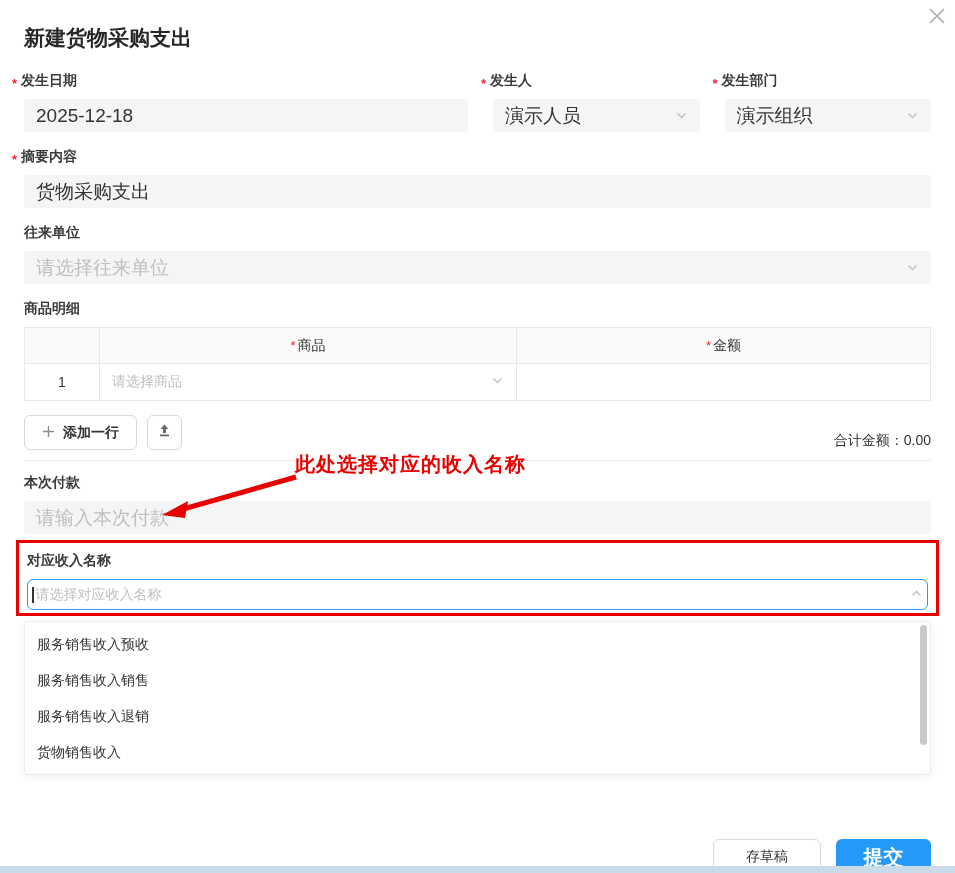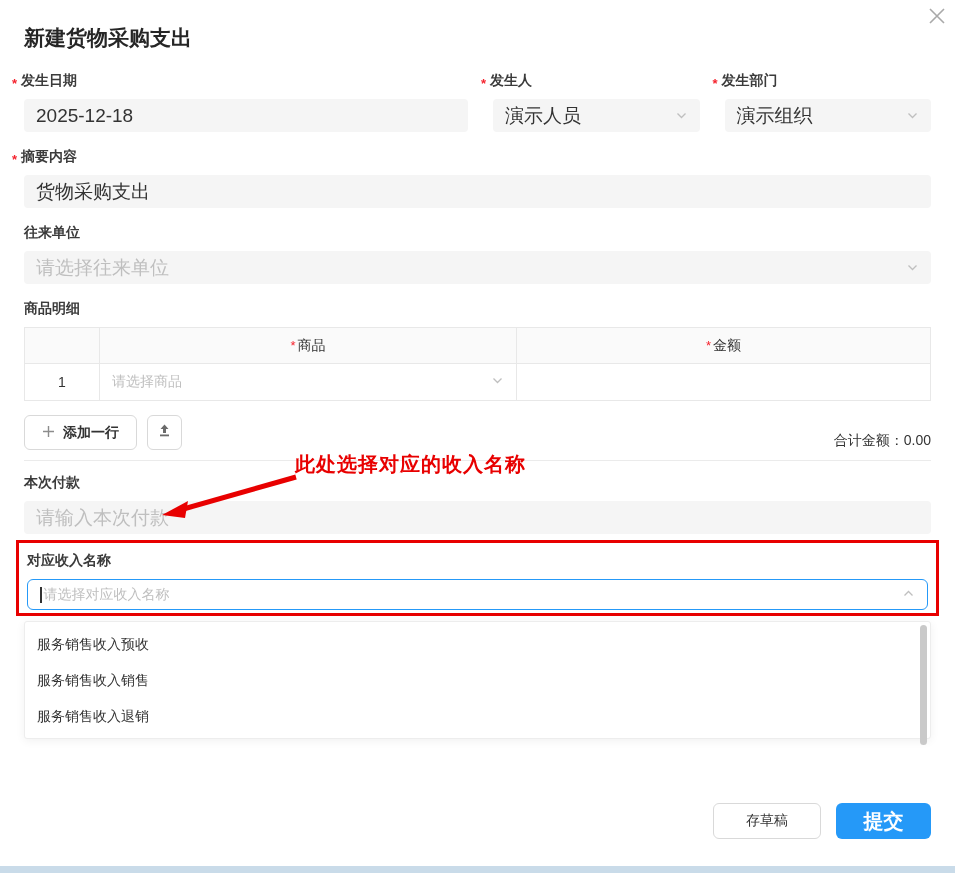--- a/index.html
+++ b/index.html
@@ -47,21 +47,21 @@
 
   .divider { border-top:1px solid #ebebeb; margin-top:10px; }
   .payment-section { margin-top:13px; }
 
   .annotation-text { position:absolute; left:295px; top:451px; font-size:20px; font-weight:bold;
     color:#e80000; letter-spacing:1px; z-index:5; }
   .annotation-arrow { position:absolute; left:158px; top:470px; z-index:5; }
 
   .redbox { margin:6px -8px 0 -8px; border:3px solid #e80000; padding:9px 8px 3px 8px; }
   .input-focused { height:31px; background:#fff; border:1px solid #2599f8; border-radius:6px;
-    display:flex; align-items:center; padding:0 12px; font-size:14px; }
+    display:flex; align-items:center; padding:0 4px; font-size:14px; }
   .caret { width:1.5px; height:16px; background:#333; margin-right:2px; }
   .input-focused .ph { color:#bfbfbf; }
   .input-focused .spacer { flex:1; }
 
   .dd-panel { position:relative; margin-top:5px; background:#fff; border:1px solid #ededed;
     border-radius:3px; box-shadow:0 2px 10px rgba(0,0,0,0.06); padding:4px 0; }
   .dd-option { height:36px; line-height:36px; padding:0 12px; font-size:14px; color:#333; cursor:pointer; }
   .dd-scrollbar { position:absolute; top:3px; right:3px; width:7px; height:120px;
     background:#c9c9c9; border-radius:4px; }
 
@@ -246,20 +246,21 @@
             <path d="M2.5 8.5 L6.5 4.5 L10.5 8.5" stroke="#bfbfbf" stroke-width="1.3" fill="none"></path>
           </svg>
       </span>
     </div>
   </div>
 
   <div class="dd-panel">
     <div class="dd-option">服务销售收入预收</div>
     <div class="dd-option">服务销售收入销售</div>
     <div class="dd-option">服务销售收入退销</div>
+    <div class="dd-option">货物销售收入</div>
     <div class="dd-scrollbar"></div>
   </div>
 
   <div class="footer">
     <div class="btn-draft">存草稿</div>
     <div class="btn-submit">提交</div>
   </div>
 
   <div class="bottom-strip"></div>
 </div>

